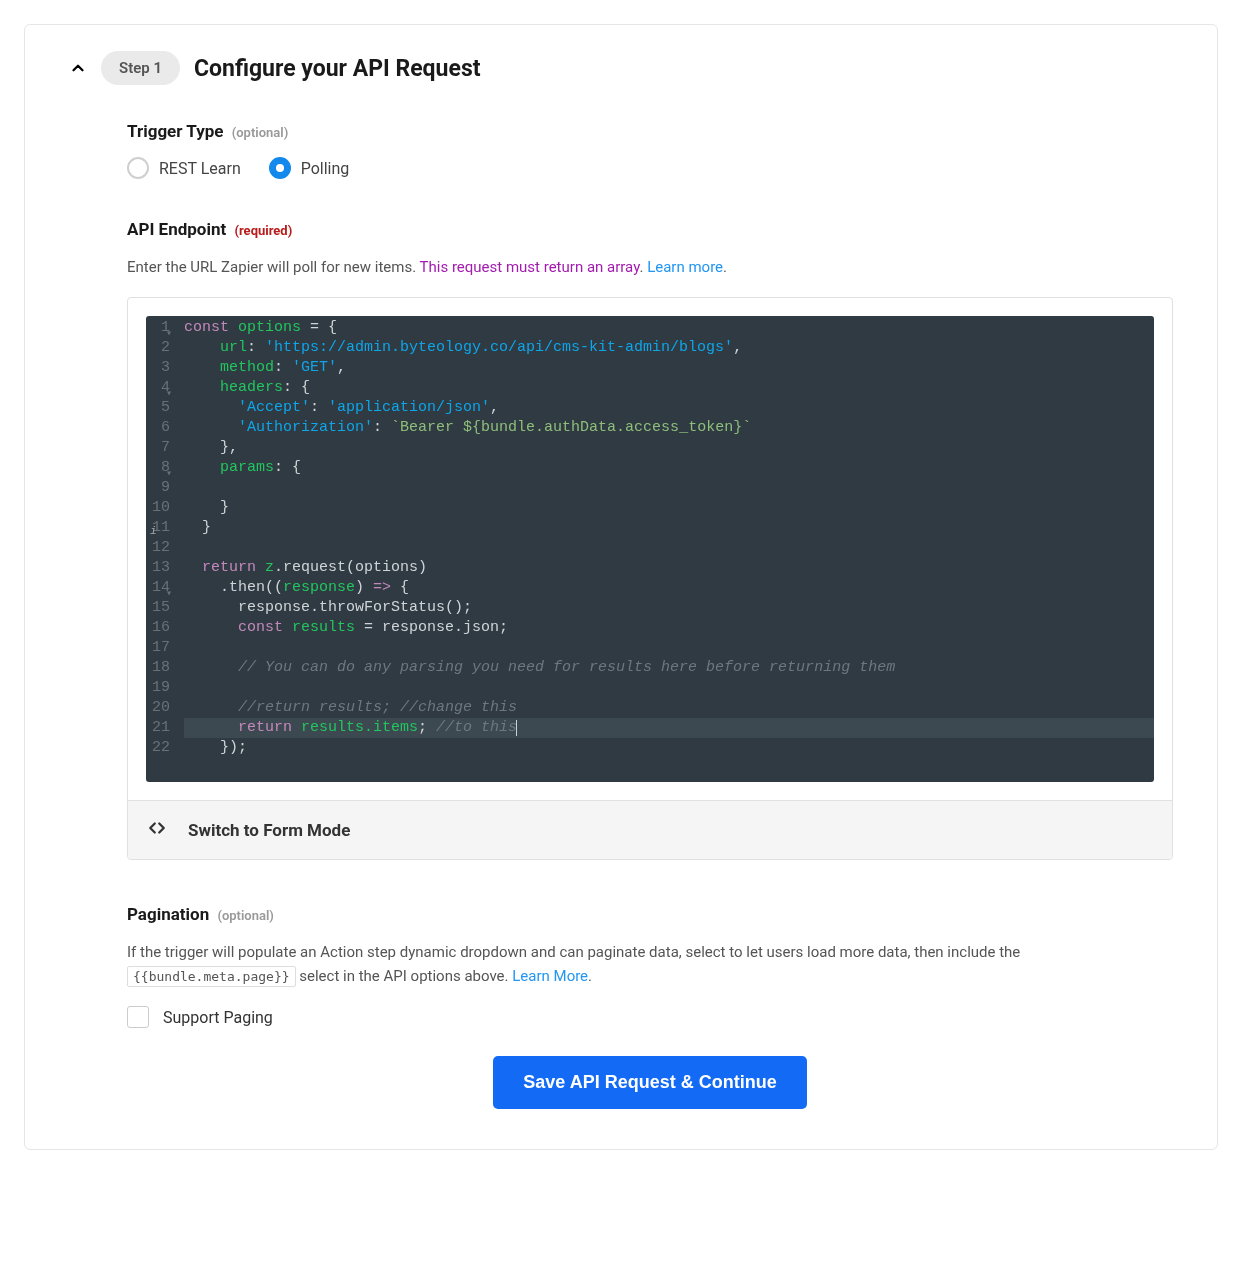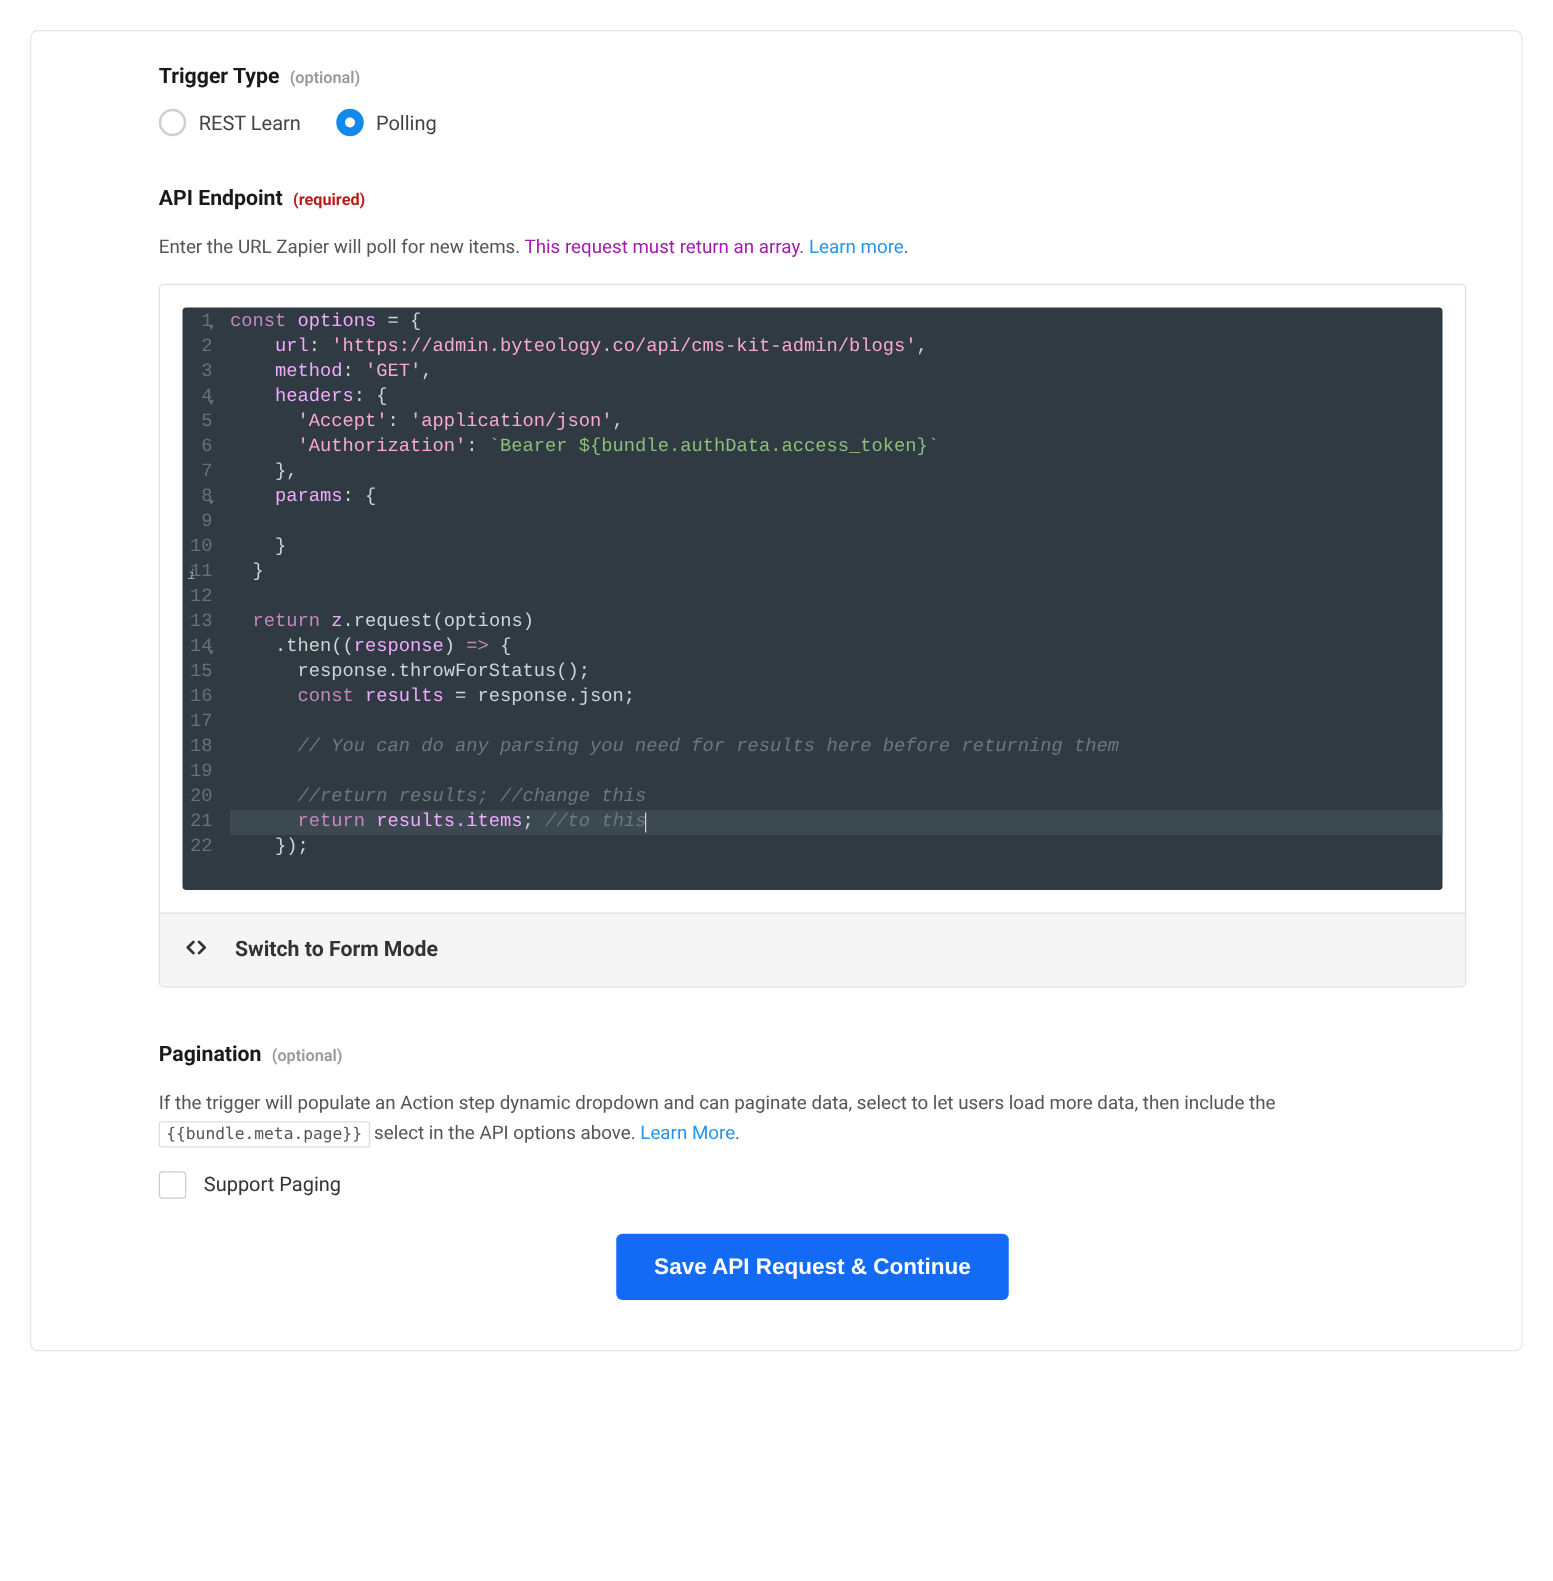--- a/index.html
+++ b/index.html
@@ -128,22 +128,22 @@
   .lint { color: #a0a8af; font-size: 11px; font-style: italic; position: absolute; left: -2px; top: 3px; }
   .code-body {
     color: #cfd4d7;
     padding: 2px 0 0 6px;
     white-space: pre;
     flex: 1;
   }
   .code-line { display: block; height: 20px; }
   .code-line.sel { background: #3d4951; }
   .tok-kw { color: #c488bd; }
-  .tok-str { color: #f9a8d4; }
-  .tok-prop { color: #f0abfc; margin-top: 24px; }
+  .tok-str { color: #0ea5e9; }
+  .tok-prop { color: #22c55e; margin-top: 24px; }
   .tok-punc { color: #cfd4d7; }
   .tok-tmpl { color: #8ebf7a; }
   .tok-fn { color: #cfd4d7; }
   .tok-cmt { color: #6c7880; font-style: italic; }
   .cursor-caret { border-left: 1px solid #d0d0d0; margin-left: -1px; display: inline-block; height: 16px; vertical-align: text-bottom; }
   .switch-bar {
     background: #f5f5f5;
     border-top: 1px solid #e0e0e0;
     padding: 18px 20px;
     display: flex;
@@ -188,20 +188,29 @@
     border-radius: 5px;
     padding: 16px 30px;
     cursor: pointer;
   }
 </style>
 </head>
 <body>
 
 <div class="card">
 
+  <div class="header-row">
+    <div class="chevron">
+      <svg viewBox="0 0 24 24" fill="none" stroke="currentColor" stroke-width="3" stroke-linecap="round" stroke-linejoin="round">
+          <polyline points="18 15 12 9 6 15"></polyline>
+        </svg>
+    </div>
+    <div class="step-badge">Step 1</div>
+    <div class="step-title">Configure your API Request</div>
+  </div>
 
   <div class="content">
 
     <div>
       <div class="section-title">
         <span>Trigger Type</span>
         <span class="optional">(optional)</span>
       </div>
       <div class="radio-row">
         <label class="radio-item">

